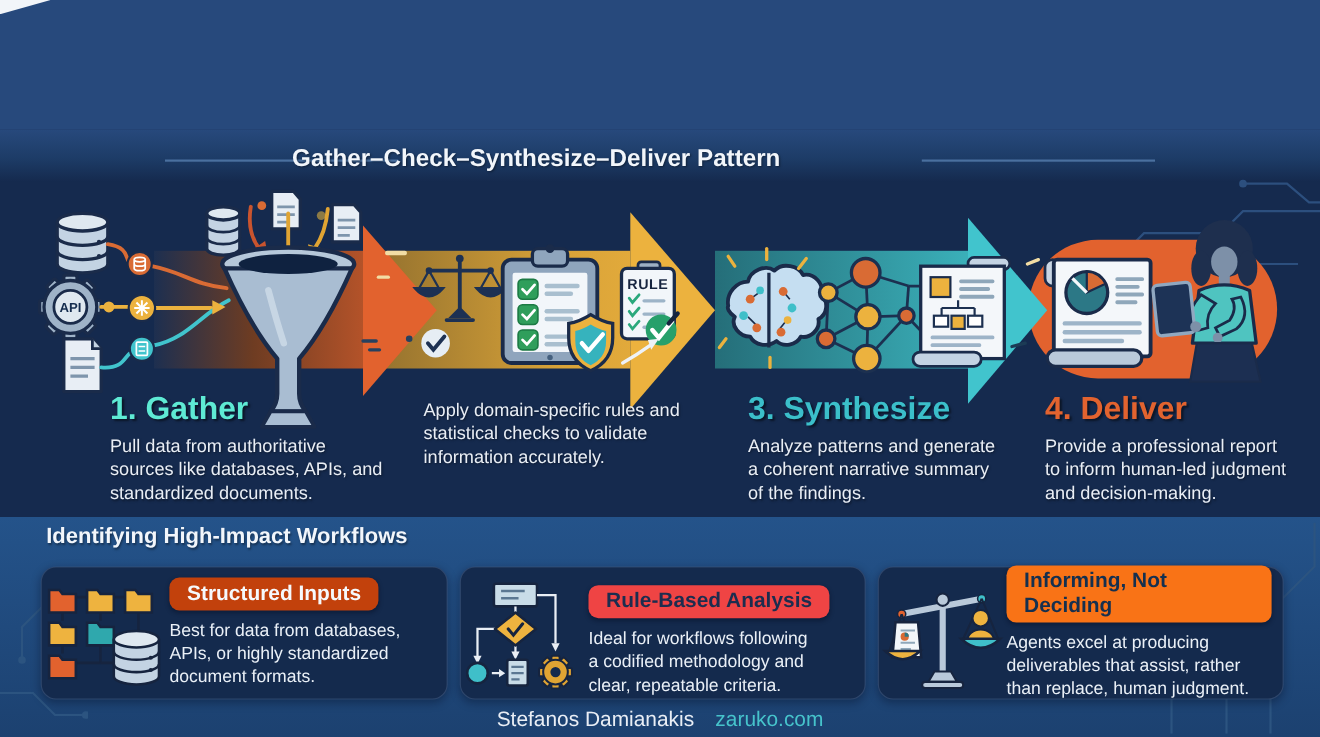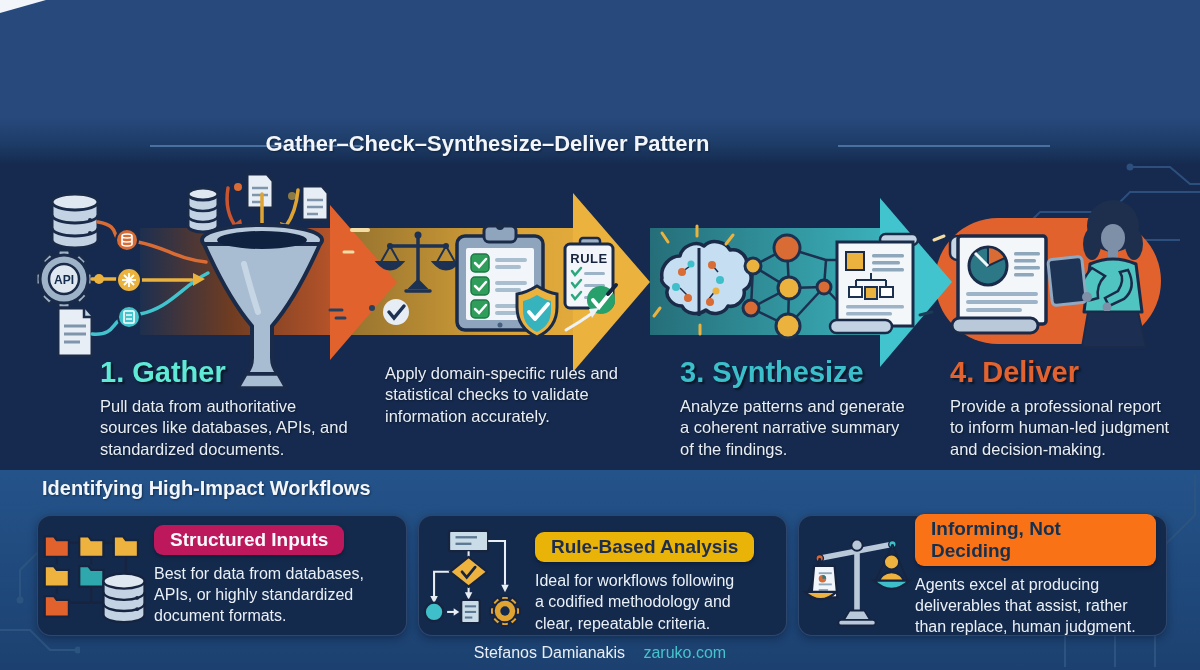--- a/index.html
+++ b/index.html
@@ -39,21 +39,21 @@
   .card{top:515px;height:119px;background:#142a4d;border-radius:14px;
       border:1px solid rgba(140,175,220,.22);box-shadow:0 3px 8px rgba(0,10,30,.35);
       display:flex;align-items:center;z-index:2;}
   .card-icon{width:116px;flex:0 0 116px;display:flex;justify-content:center;align-items:center;}
   .card-content{flex:1;padding-right:10px;}
   .badge{display:inline-block;padding:4px 16px;border-radius:9px;font-size:19px;
       font-weight:bold;box-shadow:0 2px 4px rgba(0,10,30,.4);}
   .card-text{margin-top:8px;font-size:16px;line-height:1.32;color:#eaf0f7;
       white-space:pre-line;}
   
-  #footer{left:0;top:644px;width:1200px;text-align:center;font-size:16px;z-index:2;}
+  #footer{left:0;top:644px;width:1200px;text-align:center;font-size:19px;z-index:2;}
   #footer .author{color:#e9eef5;}
   #footer .site{color:#46c3cb;margin-left:14px;}
 </style>
 </head>
 <body>
 
 <div class="abs" id="header"></div>
 <div class="abs" id="pattern-band"></div>
 <div class="abs" id="main"></div>
 <div class="abs" id="bottom"></div>
@@ -474,21 +474,21 @@
       <g>
         <path d="M68,58 v36 a22,8 0 0 0 44,0 v-36" fill="#c3d3e3" stroke="#16243f" stroke-width="2.5"></path>
         <path d="M68,70 a22,8 0 0 0 44,0 M68,82 a22,8 0 0 0 44,0" fill="none" stroke="#16243f" stroke-width="2.5"></path>
         <ellipse cx="90" cy="58" rx="22" ry="8" fill="#dfe8f0" stroke="#16243f" stroke-width="2.5"></ellipse>
         <circle cx="104" cy="76" r="2" fill="#16243f"></circle>
           <circle cx="104" cy="88" r="2" fill="#16243f"></circle>
       </g>
     </svg>
   </div>
   <div class="card-content">
-    <span class="badge" id="badge0" style="background-color: #be185d; color: rgb(246, 249, 252);">Structured Inputs</span>
+    <span class="badge" id="badge0" style="background-color: #c2410c; color: rgb(246, 249, 252);">Structured Inputs</span>
     <div class="card-text">Best for data from databases,
 APIs, or highly standardized
 document formats.</div>
   </div>
 </div>
 
 <div class="abs card" style="left:418px;width:367px;">
   <div class="card-icon">
     <svg width="112" height="102" viewBox="0 0 120 105">
       <g stroke="#dfe8f0" stroke-width="2" fill="#c9dce8">
@@ -533,21 +533,21 @@
           <rect x="94" y="77" width="8" height="8" rx="1.5" transform="rotate(45 98 81)"></rect>
           <rect x="78" y="95" width="8" height="8" rx="1.5" transform="rotate(45 82 99)"></rect>
           <rect x="94" y="95" width="8" height="8" rx="1.5" transform="rotate(-45 98 99)"></rect>
           <circle cx="90" cy="90" r="12"></circle>
         </g>
         <circle cx="90" cy="90" r="5" fill="#142a4d"></circle>
       </g>
     </svg>
   </div>
   <div class="card-content">
-    <span class="badge" id="badge1" style="background-color: #eab308; color: rgb(28, 45, 79); margin-top: 15px;">Rule-Based Analysis</span>
+    <span class="badge" id="badge1" style="background-color: #ef4444; color: rgb(28, 45, 79); margin-top: 15px;">Rule-Based Analysis</span>
     <div class="card-text">Ideal for workflows following
 a codified methodology and
 clear, repeatable criteria.</div>
   </div>
 </div>
 
 <div class="abs card" style="left:798px;width:367px;">
   <div class="card-icon">
     <svg width="112" height="104" viewBox="0 0 120 110">
       <g stroke="#b9c9da" stroke-width="6" stroke-linecap="round">

